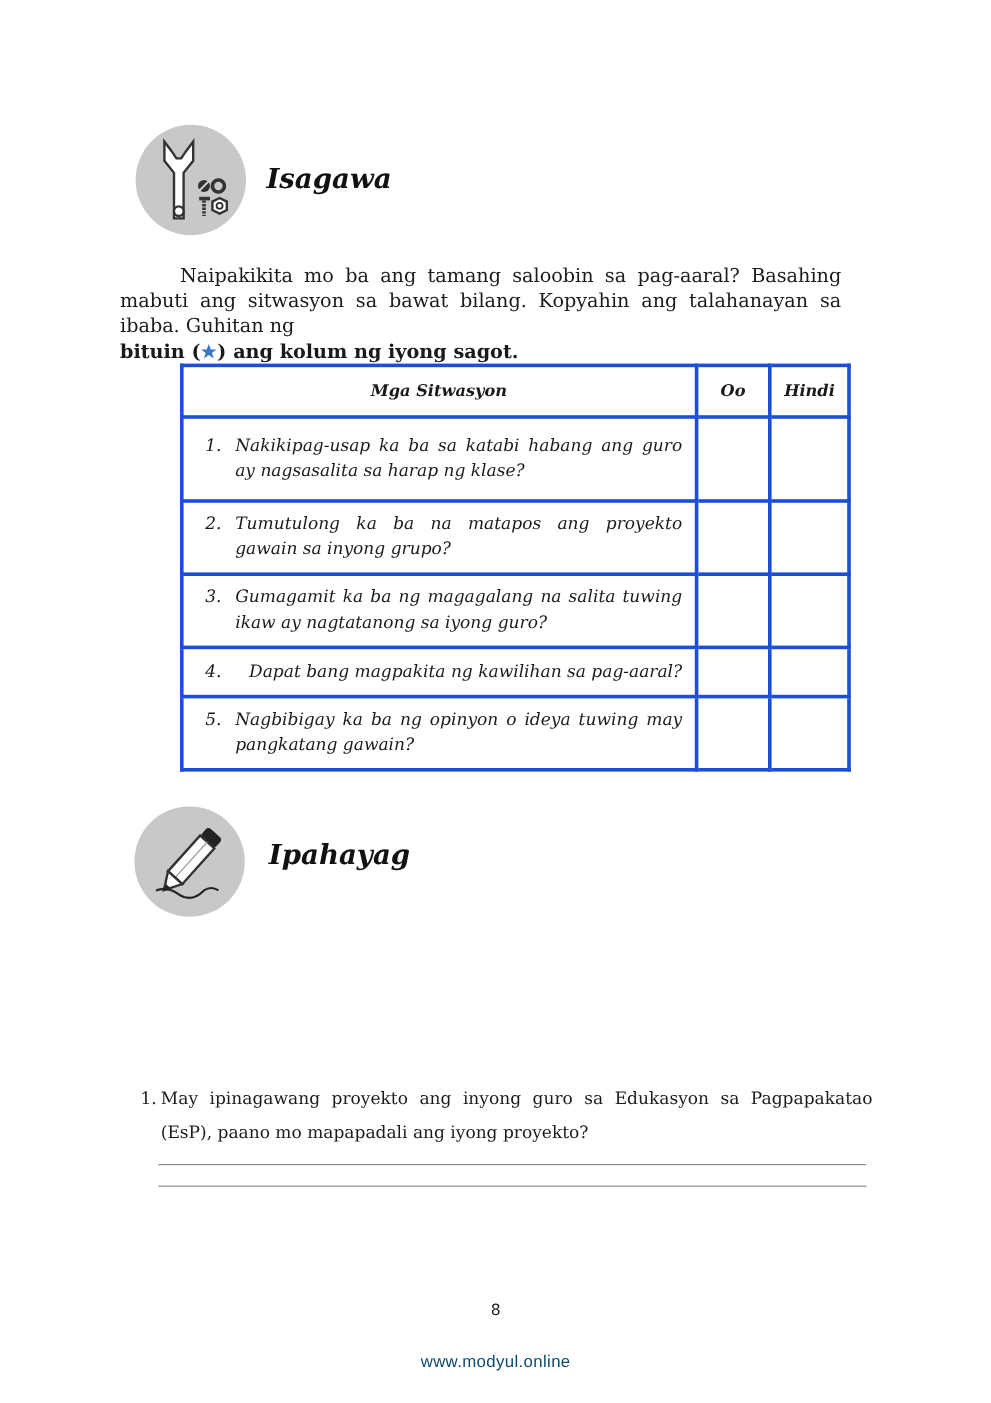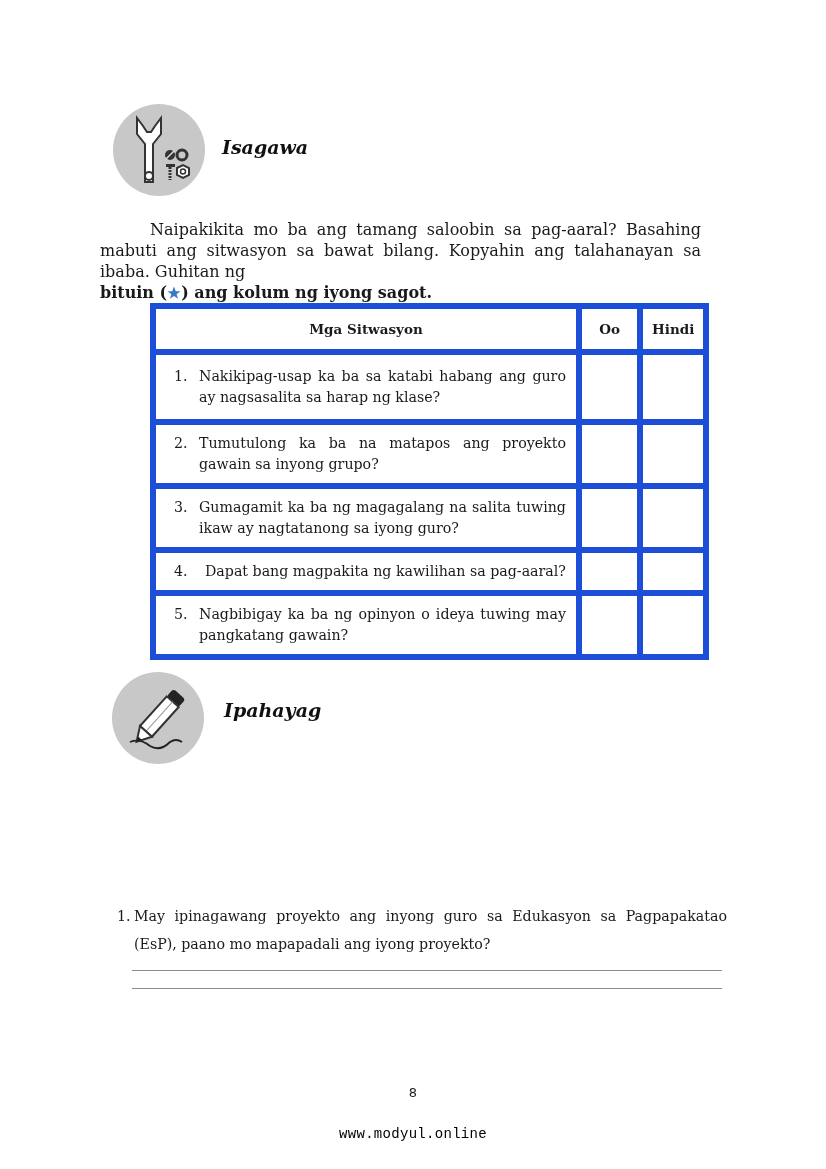--- a/index.html
+++ b/index.html
@@ -1,39 +1,39 @@
 <!DOCTYPE html>
 <html><head>
 <meta charset="utf-8">
 <style>
   html, body { margin:0; padding:0; background:#ffffff; }
   body { width:826px; height:1169px; position:relative; overflow:hidden;
          font-family:"DejaVu Serif", serif; color:#1a1a1a; }
   .icon-circle { position:absolute; width:92px; height:92px; border-radius:50%;
                  background:#c8c8c8; }
   .section-title { position:absolute; font-family:"DejaVu Serif", serif;
-                   font-weight:bold; font-style:italic; font-size:19px; color:#111; }
+                   font-weight:bold; font-style:italic; font-size:23px; color:#111; }
   .para { position:absolute; font-size:16px; line-height:21px; text-align:justify; }
   .para p { margin:0; }
   table.sit { position:absolute; left:150px; top:303px; width:559px;
               border-collapse:collapse; font-size:14.2px; }
-  table.sit th, table.sit td { border:6px solid #1d4ed8; padding:0; }
+  table.sit th, table.sit td { border:3px solid #1d4ed8; padding:0;font-style:italic; }
   table.sit th { height:40px; font-weight:bold; font-size:13.5px; }
   table.sit td.q { padding:8px 10px 8px 18px; line-height:21px; text-align:justify; vertical-align:middle; }
   .qrow { display:flex; }
   .qnum { width:25px; flex:none; }
   .qtext { flex:1; text-align:justify; }
   .panuto { position:absolute; left:100px; top:797px; width:628px; font-size:14.2px; line-height:21px; }
   .panuto .lbl { font-weight:bold; }
   .item1 { position:absolute; left:117px; top:902px; width:610px; font-size:14.2px; line-height:28px; text-align:justify; }
   .ans-line { position:absolute; left:132px; width:590px; height:0; border-top:1.5px solid #8c8c8c; }
   .pagenum { position:absolute; left:0; width:826px; top:1085px; text-align:center;
              font-family:"DejaVu Sans", sans-serif; font-size:13px; color:#222; }
   .watermark { position:absolute; left:0; width:826px; top:1126px; text-align:center;
-               font-family:Liberation Mono, monospace; font-size:14px; color:#000000; letter-spacing:0.3px; }
+               font-family:Liberation Sans, sans-serif; font-size:14px; color:#0c4a6e; letter-spacing:0.3px; }
 </style>
 </head>
 <body>
 
 <div class="icon-circle" style="left:113px; top:104px;">
   <svg width="92" height="92" viewBox="0 0 92 92">
     <path d="M30 14 L30 30 L38 40 L38 78 L46 78 L46 40 L54 30 L54 14 L48 22 L44 28 L40 28 L36 22 Z" fill="#fff" stroke="#333" stroke-width="2" transform="translate(-6,0)"></path>
     <circle cx="36" cy="72" r="4" fill="#fff" stroke="#333" stroke-width="2"></circle>
     <circle cx="57" cy="51" r="5" fill="#333"></circle>
     <line x1="53" y1="55" x2="61" y2="47" stroke="#ddd" stroke-width="1.5"></line>

